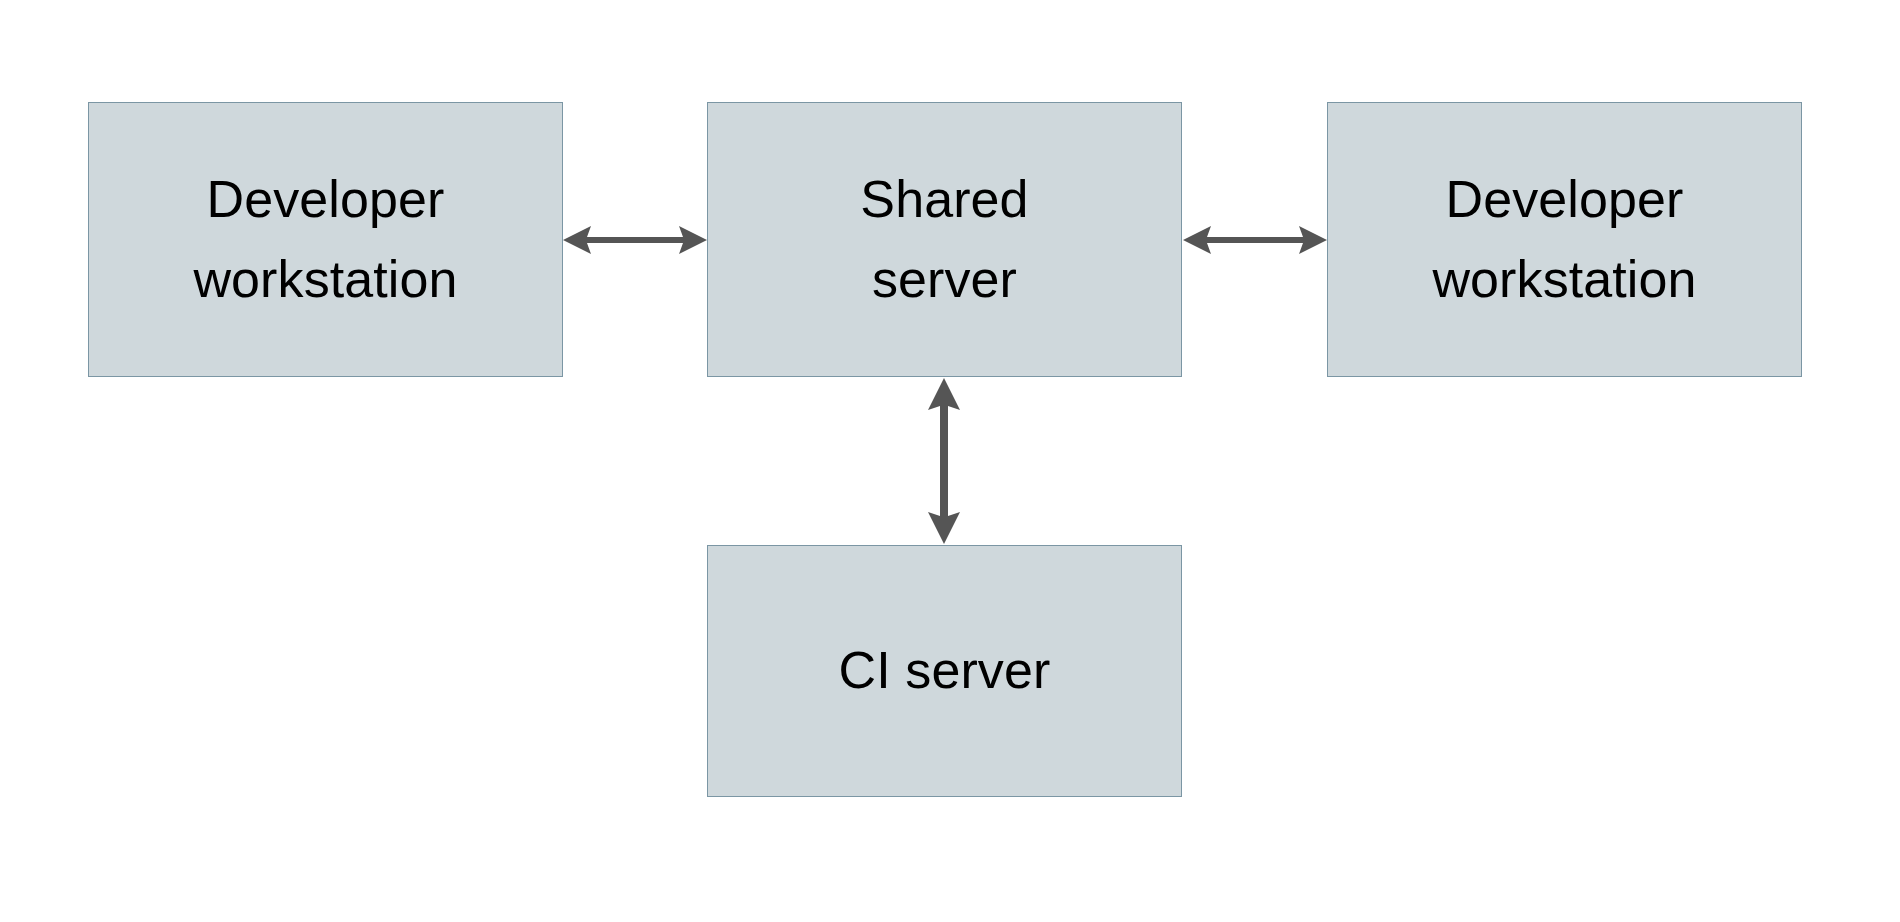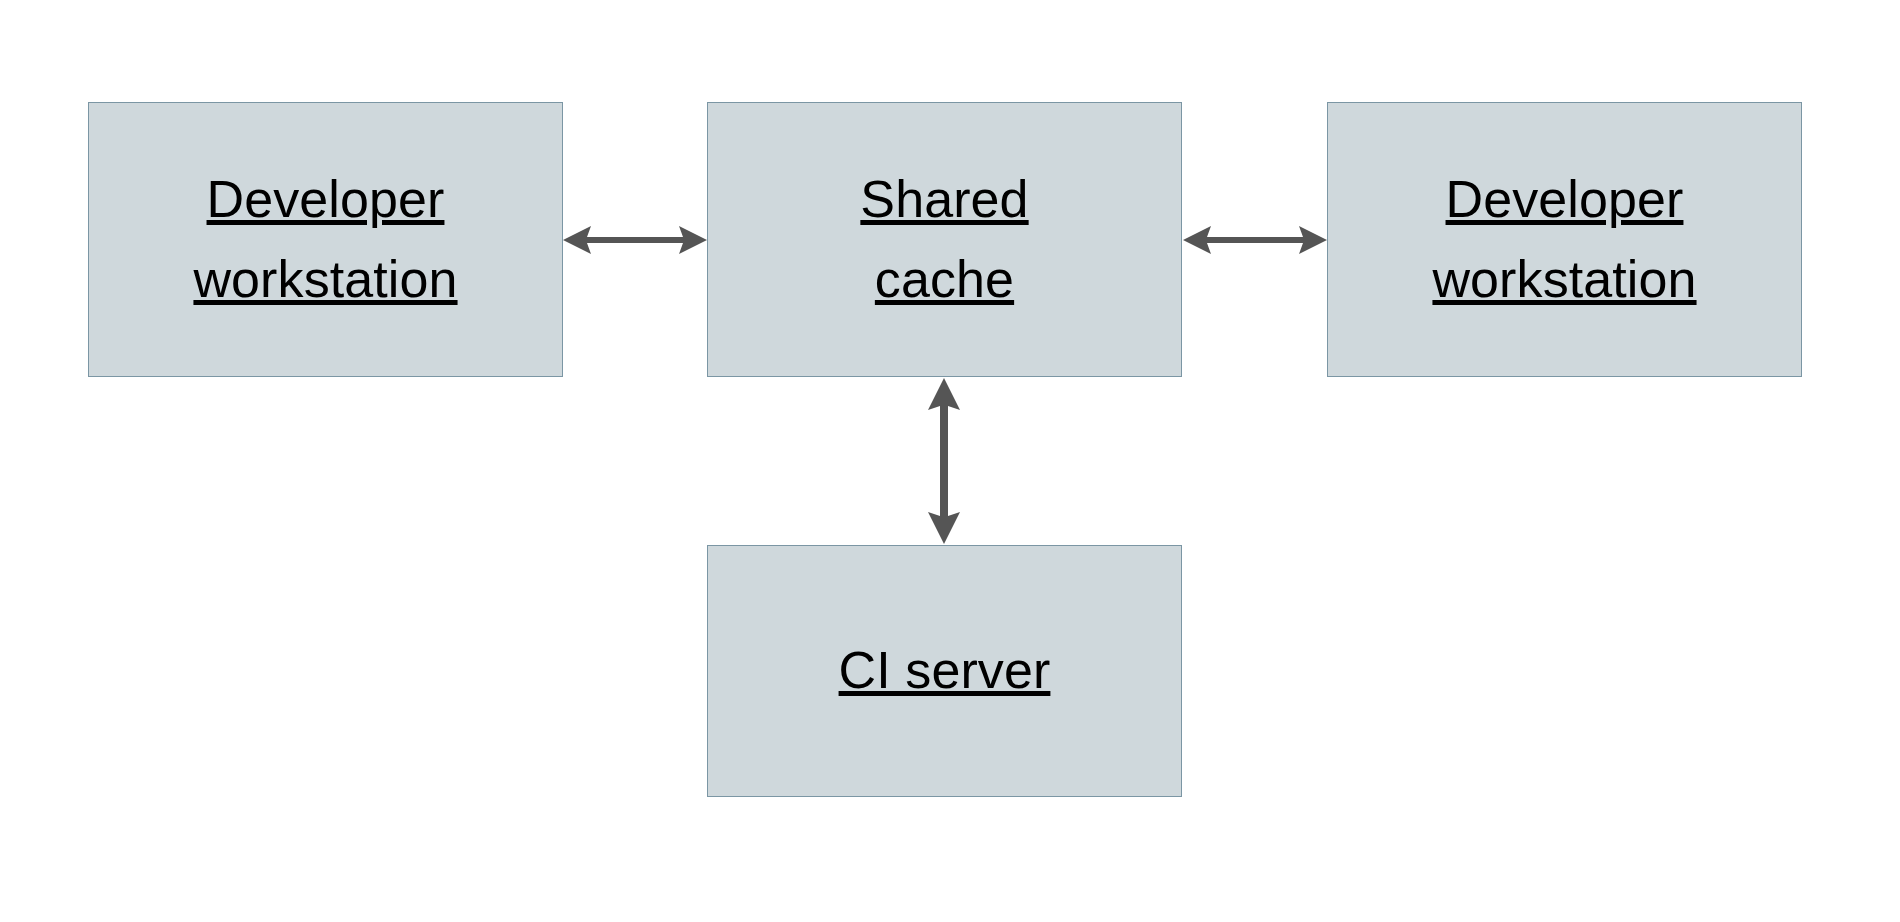--- a/index.html
+++ b/index.html
@@ -30,21 +30,20 @@
     text-align: center;
   }
   .node-label {
     font-size: 52px;
     line-height: 1.52;
     color: #000000;
     font-weight: 400;
     letter-spacing: 0.1px;
     white-space: pre-line;
     width: 118%;
-    text-decoration: underline;
   }
   
   #node-dev-left   { left: 88px;   top: 102px; width: 475px; height: 275px; }
   #node-cache      { left: 707px;  top: 102px; width: 475px; height: 275px; }
   #node-dev-right  { left: 1327px; top: 102px; width: 475px; height: 275px; }
   #node-ci         { left: 707px;  top: 545px; width: 475px; height: 252px; }
 
   .connector {
     position: absolute;
     overflow: visible;
@@ -64,21 +63,21 @@
   </div>
 
   <svg class="connector" id="edge-dev-left-cache" viewBox="0 0 148 64">
     <g fill="#555555">
       <path d="M 2 32 L 30 18 L 26 29 L 122 29 L 118 18 L 146 32 L 118 46 L 122 35 L 26 35 L 30 46 Z"></path>
     </g>
   </svg>
 
   <div class="node-box" id="node-cache">
     <span class="node-label">Shared
-cache</span>
+server</span>
   </div>
 
   <svg class="connector" id="edge-cache-dev-right" viewBox="0 0 149 64">
     <g fill="#555555">
       <path d="M 3 32 L 31 18 L 27 29 L 123 29 L 119 18 L 147 32 L 119 46 L 123 35 L 27 35 L 31 46 Z"></path>
     </g>
   </svg>
 
   <div class="node-box" id="node-dev-right">
     <span class="node-label">Developer

